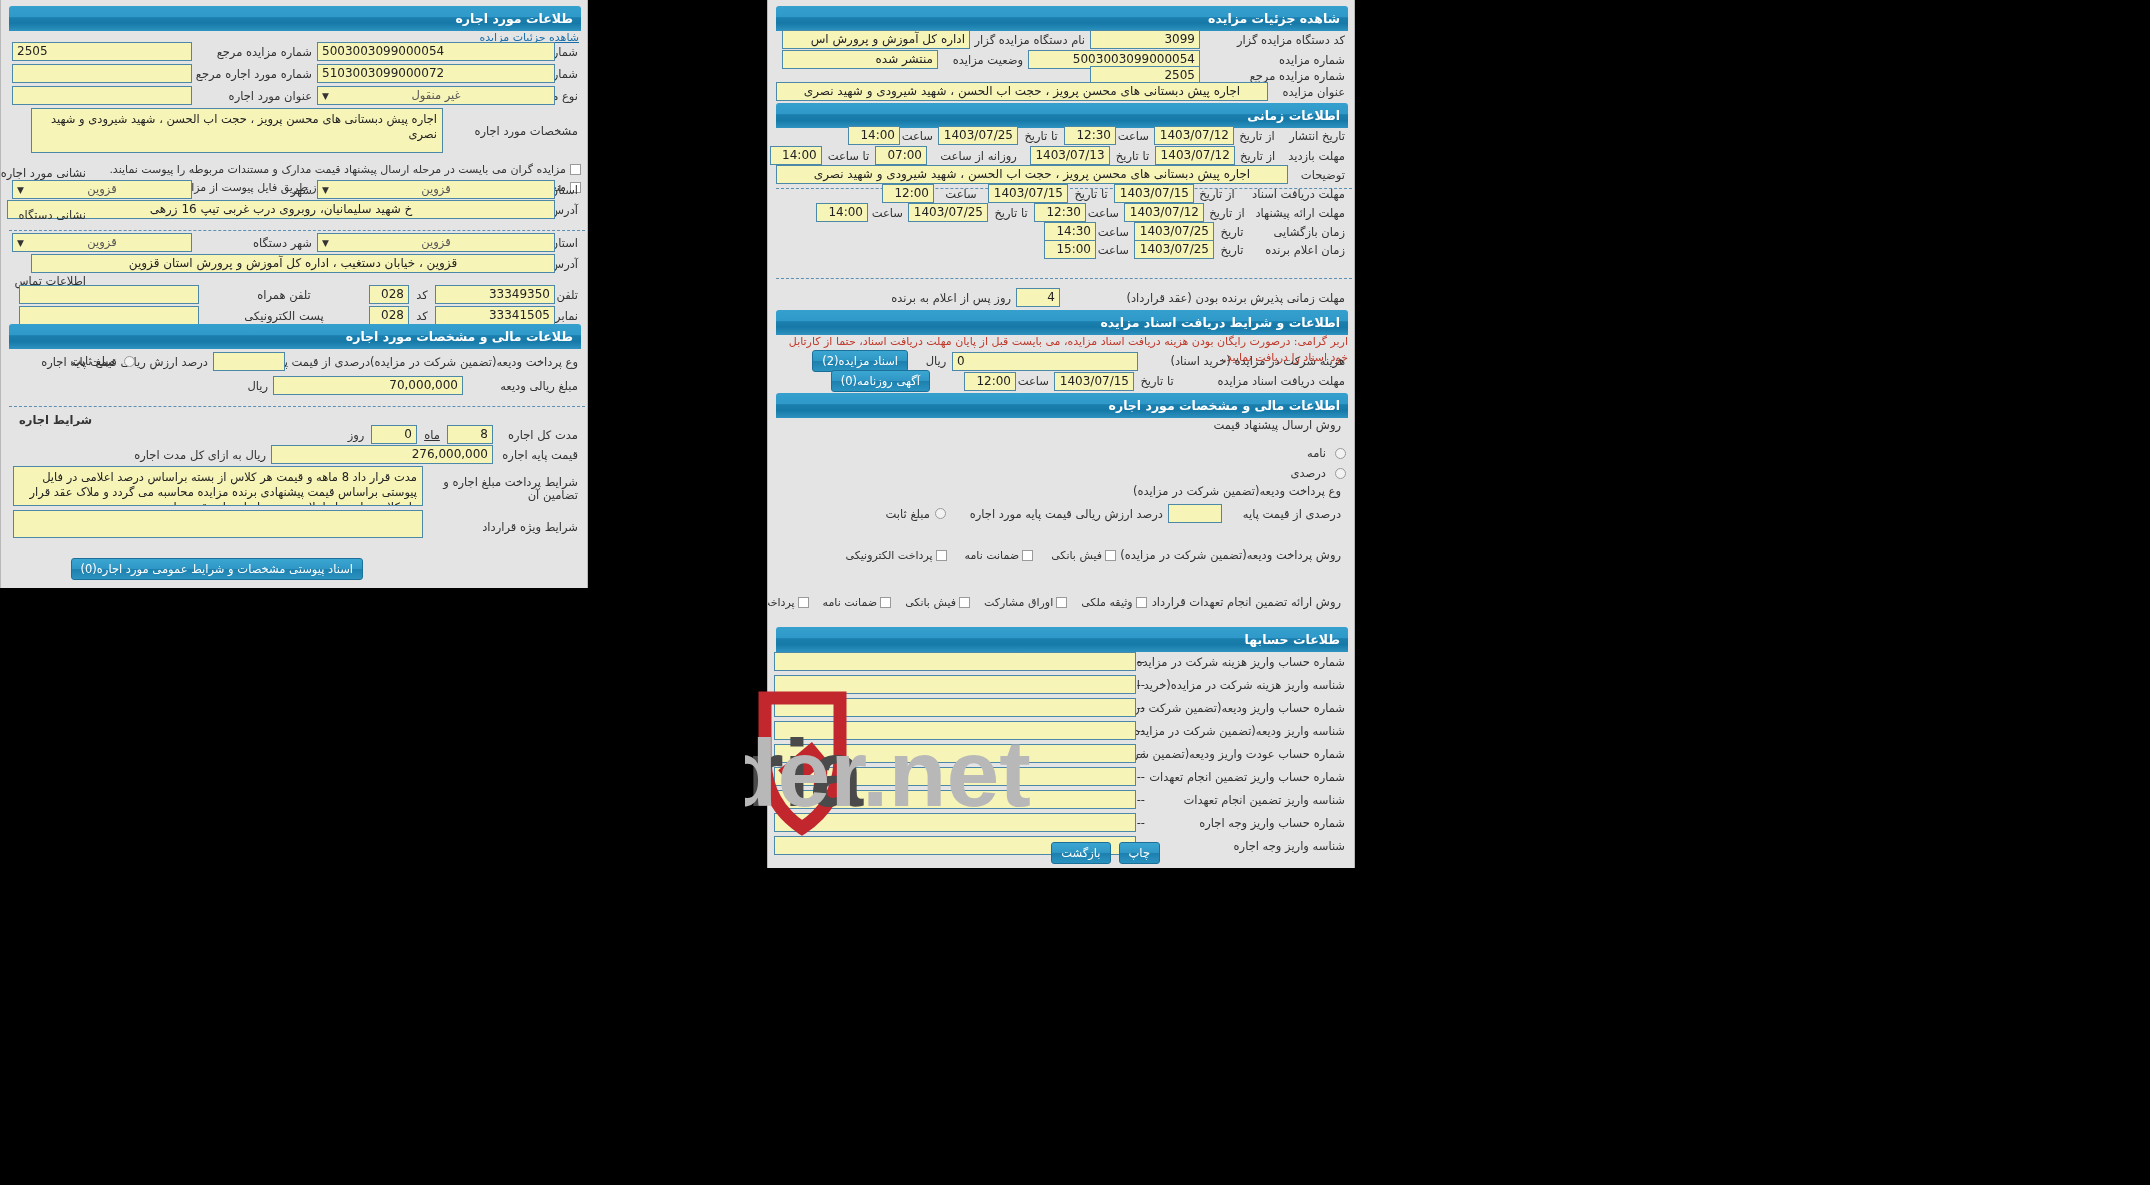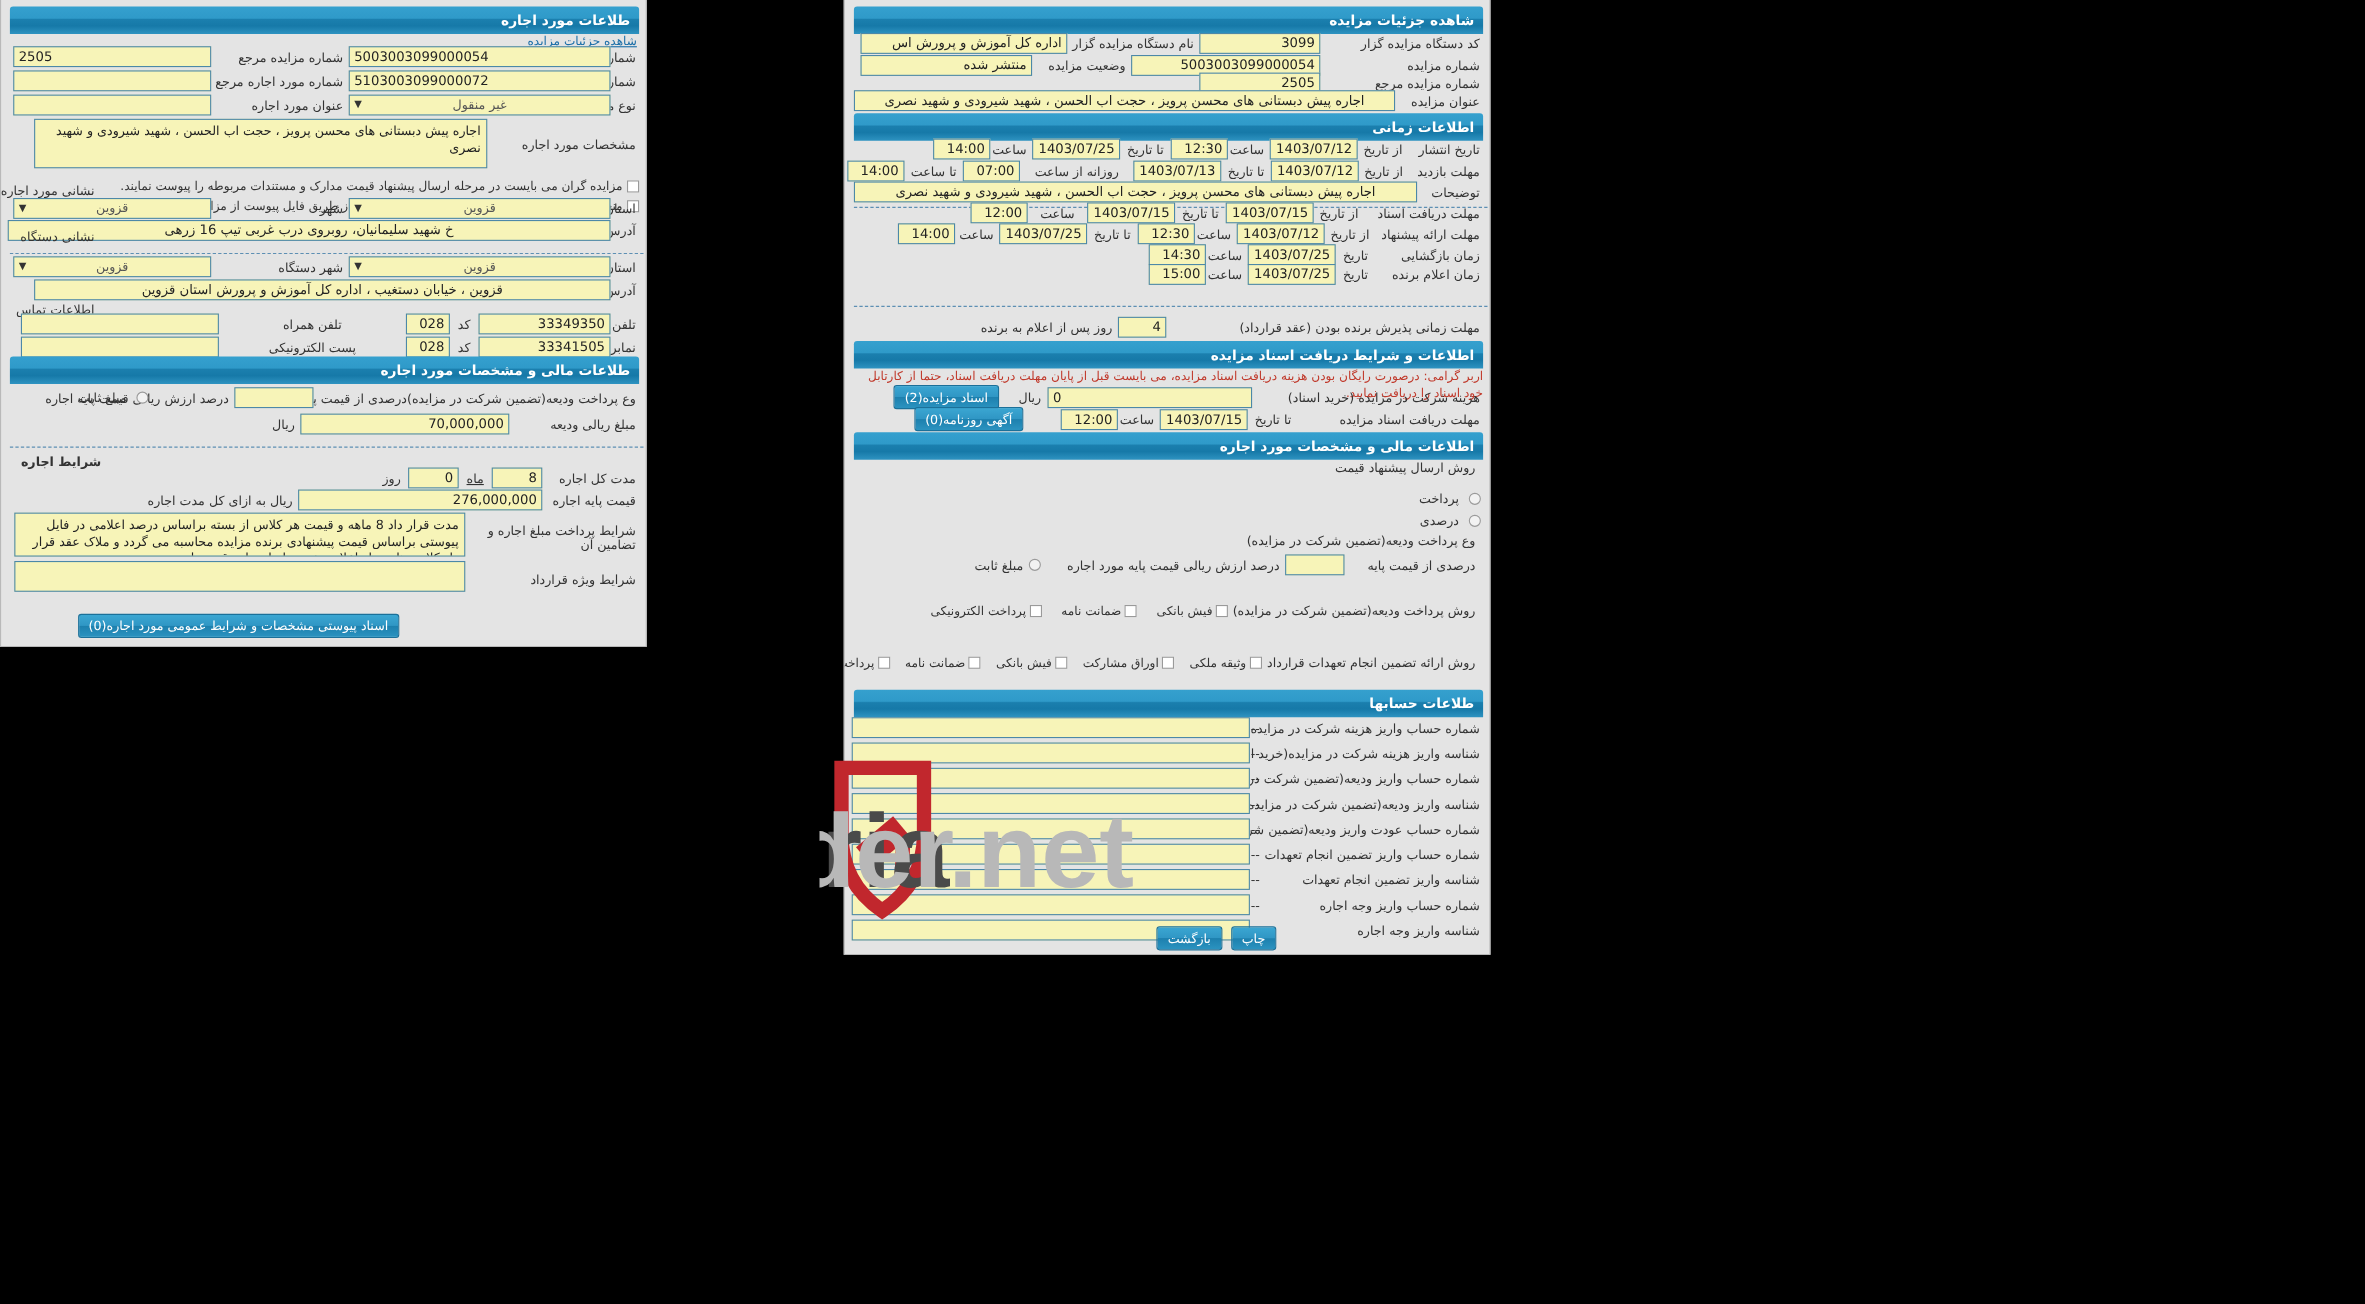--- a/index.html
+++ b/index.html
@@ -438,21 +438,21 @@
         <div class="btn" style="margin-right:34px;">آگهی روزنامه(0)</div>
       </div>
 
       <div class="secbar" style="position:absolute; left:8px; top:393px; width:572px;">
         <span>اطلاعات مالی و مشخصات مورد اجاره</span>
       </div>
 
       <div class="lbl" style="position:absolute; right:8px; top:418px; width:180px; text-align:right;">روش ارسال پیشنهاد قیمت</div>
 
       <div style="position:absolute; right:8px; top:446px; display:flex; align-items:center; gap:4px; flex-direction:row-reverse;">
-        <span class="lbl">پرداخت</span>
+        <span class="lbl">نامه</span>
         <span class="radio"></span>
       </div>
       <div style="position:absolute; right:8px; top:466px; display:flex; align-items:center; gap:4px; flex-direction:row-reverse;">
         <span class="lbl">درصدی</span>
         <span class="radio"></span>
       </div>
 
       <div class="lbl" style="position:absolute; right:8px; top:484px; width:230px; text-align:right;">وع پرداخت ودیعه(تضمین شرکت در مزایده)</div>
 
       <div style="position:absolute; right:8px; top:504px; width:576px; display:flex; align-items:center; justify-content:flex-start;">

